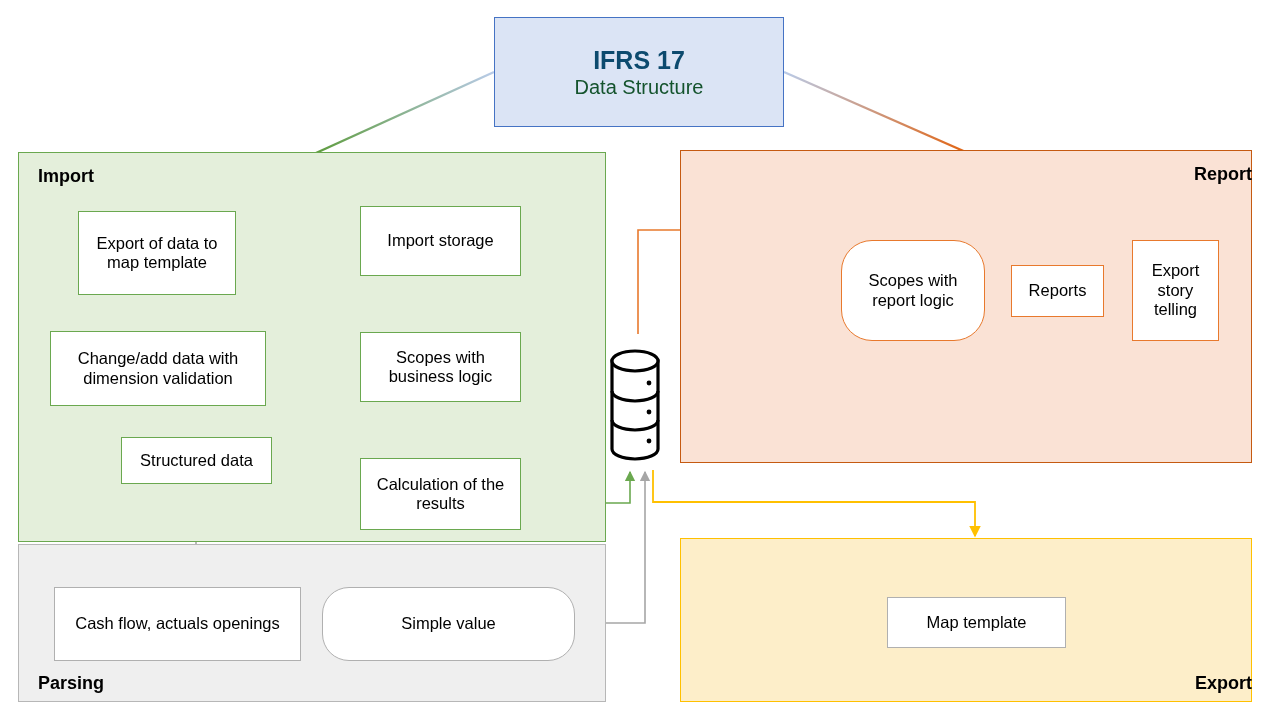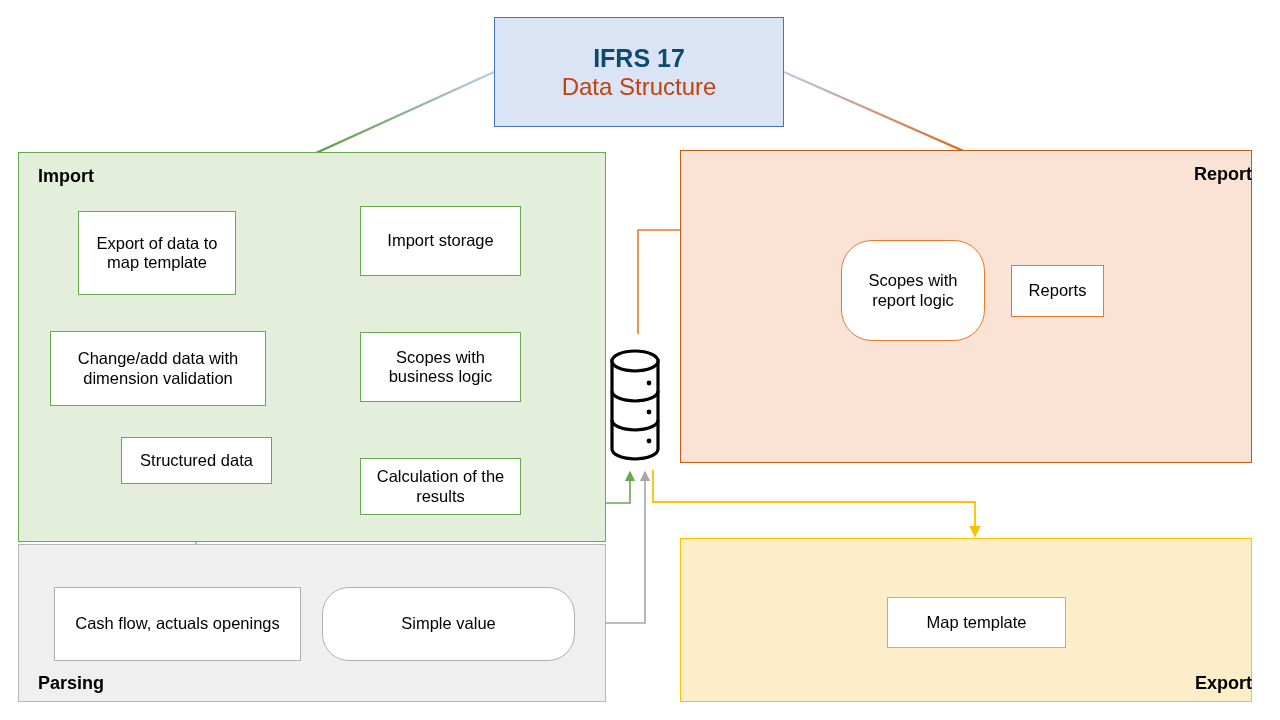--- a/index.html
+++ b/index.html
@@ -28,21 +28,21 @@
 
   
   #title-box{
     position:absolute;left:494px;top:17px;width:290px;height:110px;
     background:#dbe4f5;border:1.6px solid #4573c4;
     box-sizing:border-box;
     display:flex;flex-direction:column;align-items:center;justify-content:center;
     line-height:1.2;
   }
   #title-box .t1{font-size:25px;font-weight:bold;color:#0c4a6e;}
-  #title-box .t2{font-size:24px;color:#c2410c;text-align:right;}
+  #title-box .t2{font-size:20px;color:#14532d;text-align:right;}
 
   
   #panel-import{left:18px;top:152px;width:588px;height:390px;
     background:#e4efdb;border-color:#6aa84f;}
   #label-import{left:38px;top:166px;}
 
   
   #panel-parsing{left:18px;top:544px;width:588px;height:158px;
     background:#efefef;border-color:#b7b7b7;}
   #label-parsing{left:38px;top:673px;}
@@ -138,21 +138,21 @@
   </div>
 
   <div class="nodebox green" style="left:360px;top:206px;width:161px;height:70px;">
     <span>Import storage</span>
   </div>
 
   <div class="nodebox green" style="left:360px;top:332px;width:161px;height:70px;">
     <span>Scopes with business logic</span>
   </div>
 
-  <div class="nodebox green" style="left:360px;top:458px;width:161px;height:57px;">
+  <div class="nodebox green" style="left:360px;top:458px;width:161px;height:72px;">
     <span>Calculation of the results</span>
   </div>
 
   <div class="panel" id="panel-parsing"></div>
   <div class="panel-label" id="label-parsing">Parsing</div>
 
   <div class="nodebox gray" style="left:54px;top:587px;width:247px;height:74px;justify-content:center;">
     <span>Cash flow, actuals openings</span>
   </div>
 
@@ -179,20 +179,23 @@
 
 
   <div class="nodebox orange" style="left:841px;top:240px;width:144px;height:101px;border-radius:31px;">
     <span>Scopes with report logic</span>
   </div>
 
   <div class="nodebox orange" style="left:1011px;top:265px;width:93px;height:52px;">
     <span>Reports</span>
   </div>
 
+  <div class="nodebox orange" style="left:1132px;top:240px;width:87px;height:101px;">
+    <span>Export story telling</span>
+  </div>
 
   <div class="panel" id="panel-export"></div>
   <div class="panel-label" id="label-export">Export</div>
 
   <div class="nodebox gray" style="left:887px;top:597px;width:179px;height:51px;">
     <span>Map template</span>
   </div>
 
 </div>
 

